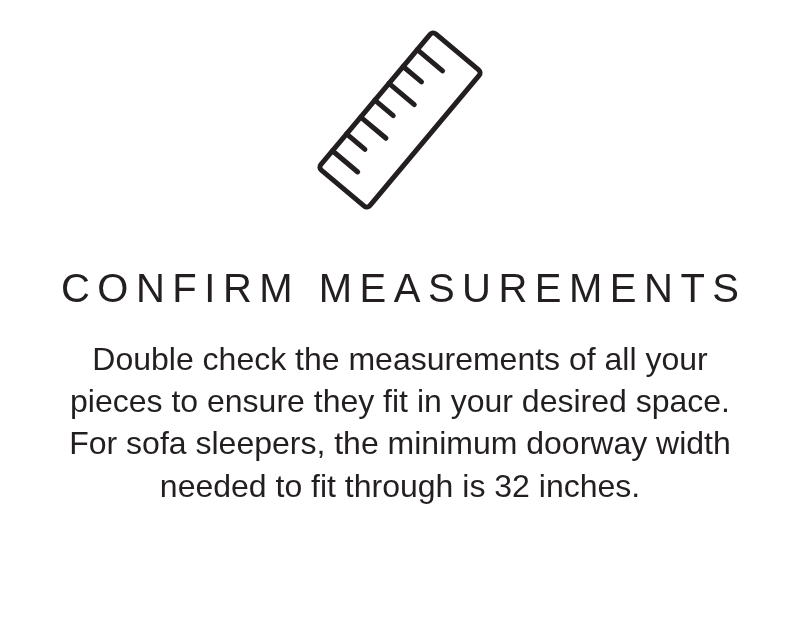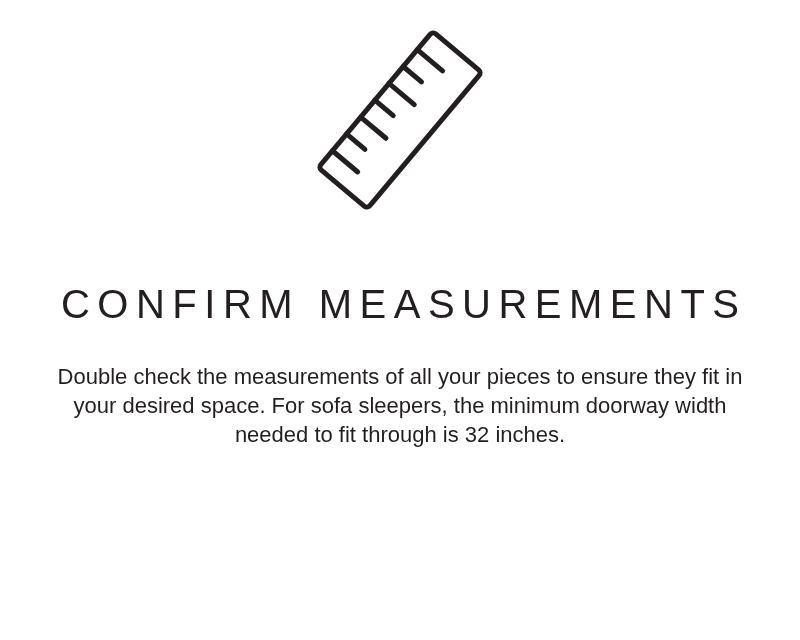--- a/index.html
+++ b/index.html
@@ -15,21 +15,20 @@
     overflow: hidden;
   }
   .card {
     width: 800px;
     height: 640px;
     box-sizing: border-box;
     display: flex;
     flex-direction: column;
     align-items: center;
     padding: 18px 20px 0 20px;
-    gap: 16px;
   }
   .icon-wrap {
     width: 220px;
     height: 200px;
     display: flex;
     align-items: center;
     justify-content: center;
     margin-top: 2px;
   }
   .icon-wrap svg {
@@ -40,23 +39,23 @@
     font-size: 40px;
     line-height: 1.1;
     letter-spacing: 7.5px;
     font-weight: 400;
     text-align: center;
     color: #231f20;
     white-space: nowrap;
     text-indent: 7.5px;
   }
   .body-copy {
-    margin-top: 20px;
+    margin-top: 28px;
     width: 700px;
-    font-size: 22px;
+    font-size: 32px;
     line-height: 1.32;
     text-align: center;
     color: #231f20;
     font-weight: 400;
   }
 </style>
 </head>
 <body>
 
 <div class="card">

